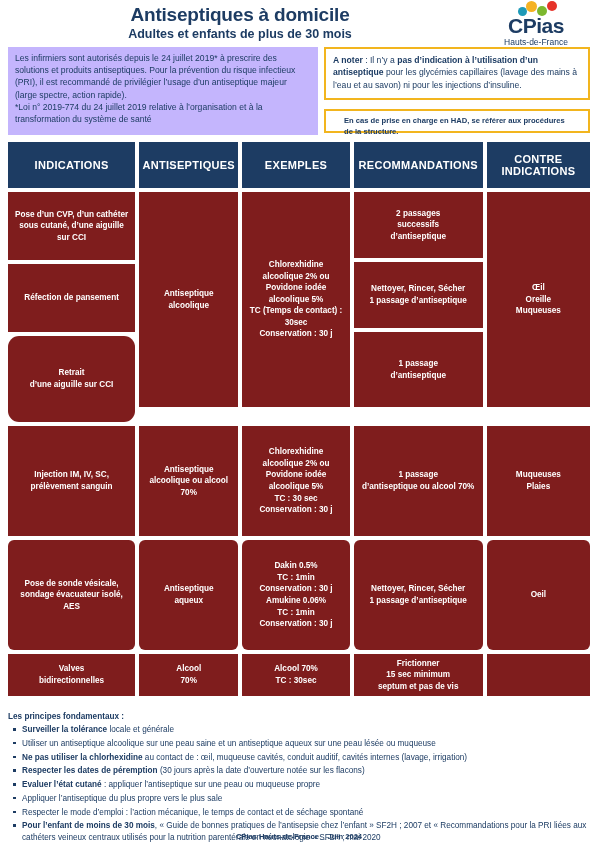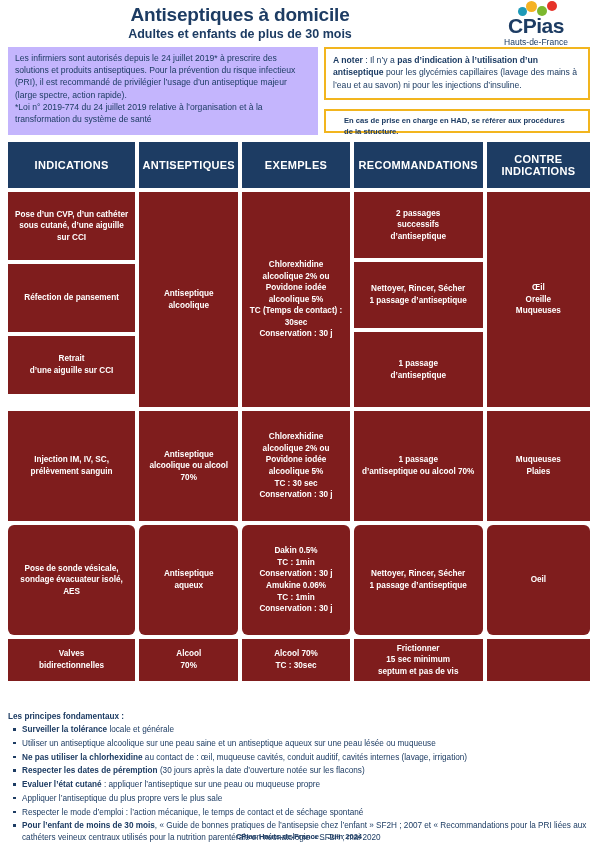--- a/index.html
+++ b/index.html
@@ -62,21 +62,21 @@
   .cell {
     background: #7f1d1d; color: #ffffff; font-size: 8.2px; font-weight: bold;
     line-height: 11.6px; text-align: center;
     display: flex; align-items: center; justify-content: center;
     padding: 3px 5px;
   }
   .cell.empty { }
 
   
   .g1 { height: 215px; } .g2 { height: 110px; } .g3 { height: 110px; border-radius: 6px; } .g4 { height: 42px; }
-  .s1a { height: 68px; } .s1b { height: 68px; } .s1c { height: 58px; }
+  .s1a { height: 68px; } .s1b { height: 68px; } .s1c { height: 86px; border-radius: 11px; }
   .r1a { height: 66px; } .r1b { height: 66px; } .r1c { height: 75px; }
 
   
   .principles { position: absolute; left: 8px; top: 712px; width: 582px; }
   .p-title { font-size: 8.2px; font-weight: bold; color: #1d3c63; margin-bottom: 3px; }
   .p-item {
     position: relative; font-size: 8.2px; line-height: 11.6px;
     color: #1d3c63; padding-left: 14px; margin-bottom: 2.2px;
   }
   .p-item .bullet {

